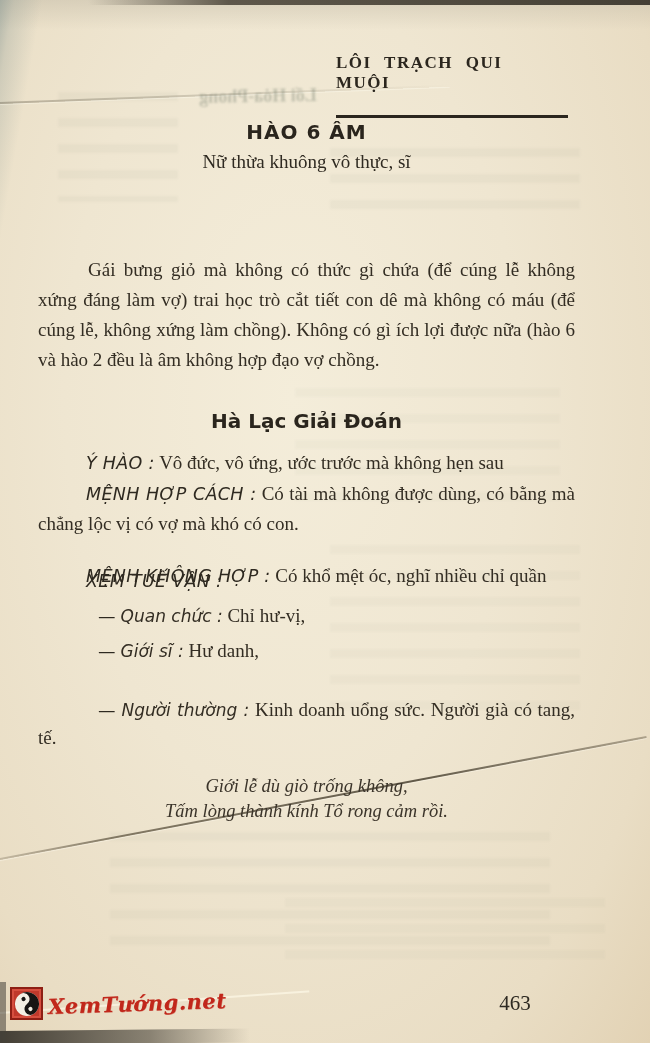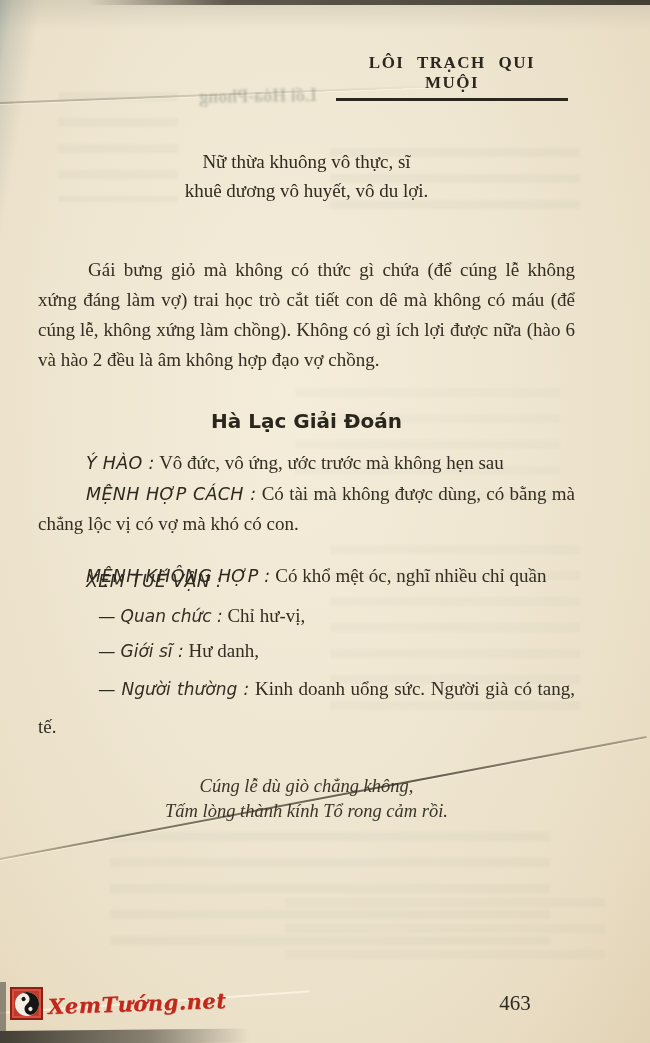--- a/index.html
+++ b/index.html
@@ -36,44 +36,44 @@
     background:rgba(255,250,234,.65);filter:blur(.6px);}
   .smudge{position:absolute;filter:blur(1.2px);opacity:.55;
     background:repeating-linear-gradient(rgba(122,132,112,.10) 0 9px, rgba(122,132,112,0) 9px 26px);}
   .sm1{top:92px;left:58px;width:120px;height:110px;}
   .sm2{top:148px;left:330px;width:250px;height:70px;}
   .sm3{top:388px;left:295px;width:265px;height:130px;opacity:.4;}
   .sm4{top:545px;left:330px;width:250px;height:170px;opacity:.45;}
   .sm5{top:832px;left:110px;width:440px;height:130px;opacity:.5;}
   .sm6{top:898px;left:285px;width:320px;height:70px;opacity:.45;}
   
-  .running-header{position:absolute;top:53px;left:336px;width:232px;text-align:center;
+  .running-header{position:absolute;top:53px;left:336px;width:232px;text-align:left;
     font:700 17px "Liberation Serif",serif;letter-spacing:1.5px;word-spacing:7px;
-    color:#2b261e;padding-bottom:5px;border-bottom:3px solid #2b261e;}
+    color:#2b261e;padding-bottom:22px;border-bottom:3px solid #2b261e;}
   .ghost-header{position:absolute;top:86px;left:168px;width:180px;text-align:center;
     font:700 18px "Liberation Serif",serif;color:rgba(110,122,104,.38);
     transform:scaleX(-1) rotate(1deg);filter:blur(.8px);}
   .centered{position:absolute;left:38px;width:537px;text-align:center;}
   .title{top:120px;font:700 20px "DejaVu Sans",sans-serif;letter-spacing:1px;color:#2a251d;}
   .epigraph1{top:151px;font:19px "Liberation Serif",serif;}
   .epigraph2{top:180px;font:19px "Liberation Serif",serif;}
   .h-luocnghia{top:227px;font:700 20px "DejaVu Sans",sans-serif;color:#2a251d;}
   .h-halac{top:409px;font:700 20px "DejaVu Sans",sans-serif;color:#2a251d;}
   .h-tho{top:737px;font:700 20px "Liberation Serif",serif;letter-spacing:3px;color:#2a251d;}
   .body-par{position:absolute;left:38px;width:537px;margin:0;
     font:19px/30px "Liberation Serif",serif;text-align:justify;color:#332d23;}
   .p-luocnghia{top:255px;text-indent:50px;}
   .lbl{font-family:"DejaVu Sans",sans-serif;font-style:italic;font-size:17.5px;letter-spacing:.3px;color:#2e2920;}
   .e-yhao{top:448px;text-indent:48px;}
   .e-hopcach{top:479px;text-indent:48px;}
   .e-khonghop{top:537px;text-indent:48px;margin-top:24px;}
   .e-tuevan{top:566px;text-indent:48px;}
   .li1{top:601px;text-indent:60px;}
   .li2{top:636px;text-indent:60px;}
-  .li3{top:670px;text-indent:60px;line-height:37px;}
+  .li3{top:696px;text-indent:60px;line-height:27px;}
   .dash{font-style:normal;}
   .li-label{font-family:"DejaVu Sans",sans-serif;font-style:italic;font-size:17px;}
   .poem1{top:776px;font-style:italic;font-size:18.5px;color:#3b342a;}
   .poem2{top:801px;font-style:italic;font-size:18.5px;color:#3b342a;}
   .page-number{position:absolute;top:961px;left:478px;width:74px;text-align:center;
     font:21px "Liberation Serif",serif;color:#2e2a22;margin-top:30px;}
   
   .watermark{position:absolute;left:10px;top:987px;display:flex;align-items:center;gap:5px;}
   .yy-box{width:33px;height:33px;background:#c0392b;border:2px solid #8e1f14;
     display:flex;align-items:center;justify-content:center;box-sizing:border-box;
@@ -96,42 +96,42 @@
   <div class="smudge sm6"></div>
   <div class="crease-top"></div>
   <div class="crease-main"></div>
   <div class="crease-bottom"></div>
   <div class="bottom-left-edge"></div>
   <div class="left-sliver"></div>
 
   <div class="running-header">LÔI TRẠCH QUI MUỘI</div>
   <div class="ghost-header">Lối Hỏa-Phong</div>
 
+  <div class="centered title">HÀO 6 ÂM</div>
   <div class="centered epigraph1">Nữ thừa khuông vô thực, sĩ</div>
-  <div class="centered epigraph2">khuê dương vô huyết, vô du lợi.</div>
 
   <p class="body-par p-luocnghia">Gái bưng giỏ mà không có thức gì chứa (để cúng lễ không xứng đáng làm vợ) trai học trò cắt tiết con dê mà không có máu (để cúng lễ, không xứng làm chồng). Không có gì ích lợi được nữa (hào 6 và hào 2 đều là âm không hợp đạo vợ chồng.</p>
 
   <div class="centered h-halac">Hà Lạc Giải Đoán</div>
 
   <p class="body-par e-yhao"><span class="lbl">Ý HÀO :</span> <span>Vô đức, vô ứng, ước trước mà không hẹn sau</span></p>
 
   <p class="body-par e-hopcach"><span class="lbl">MỆNH HỢP CÁCH :</span> <span>Có tài mà không được dùng, có bằng mà chẳng lộc vị có vợ mà khó có con.</span></p>
 
   <p class="body-par e-khonghop"><span class="lbl">MỆNH KHÔNG HỢP :</span> <span>Có khổ mệt óc, nghĩ nhiều chỉ quần</span></p>
 
   <p class="body-par li1"><span class="lbl dash">—</span> <span class="li-label">Quan chức :</span> <span>Chỉ hư-vị,</span></p>
 
   <p class="body-par e-tuevan"><span class="lbl">XEM TUẾ VẬN :</span></p>
 
   <p class="body-par li2"><span class="lbl dash">—</span> <span class="li-label">Giới sĩ :</span> <span>Hư danh,</span></p>
 
   <p class="body-par li3"><span class="lbl dash">—</span> <span class="li-label">Người thường :</span> <span>Kinh doanh uổng sức. Người già có tang, tế.</span></p>
 
-  <div class="centered poem1">Cúng lễ dù giò chẳng không,</div>
+  <div class="centered poem1">Giới lễ dù giò trống không,</div>
   <div class="centered poem2">Tấm lòng thành kính Tổ rong cảm rồi.</div>
 
   <div class="page-number">463</div>
 
   <div class="watermark">
     <div class="yy-box">
       <svg width="26" height="26" viewBox="0 0 26 26" aria-hidden="true">
         <circle cx="13" cy="13" r="12" fill="#f3efe4"></circle>
         <path d="M13,1 a12,12 0 0 1 0,24 a6,6 0 0 1 0,-12 a6,6 0 0 0 0,-12 Z" fill="#171513"></path>
         <circle cx="13" cy="7" r="2.1" fill="#171513"></circle>

